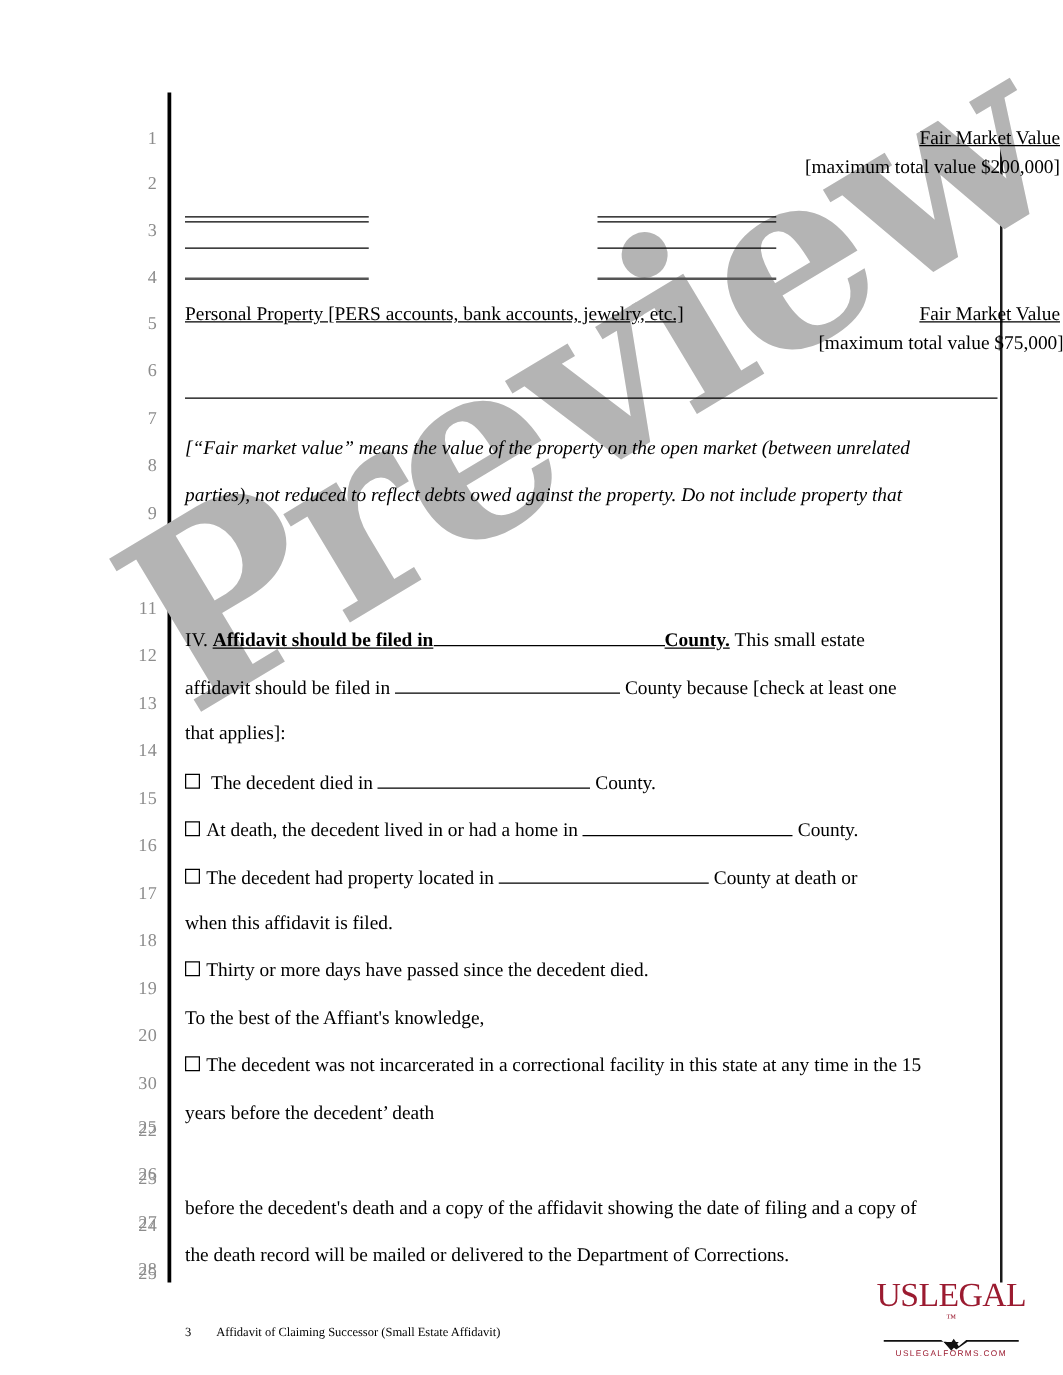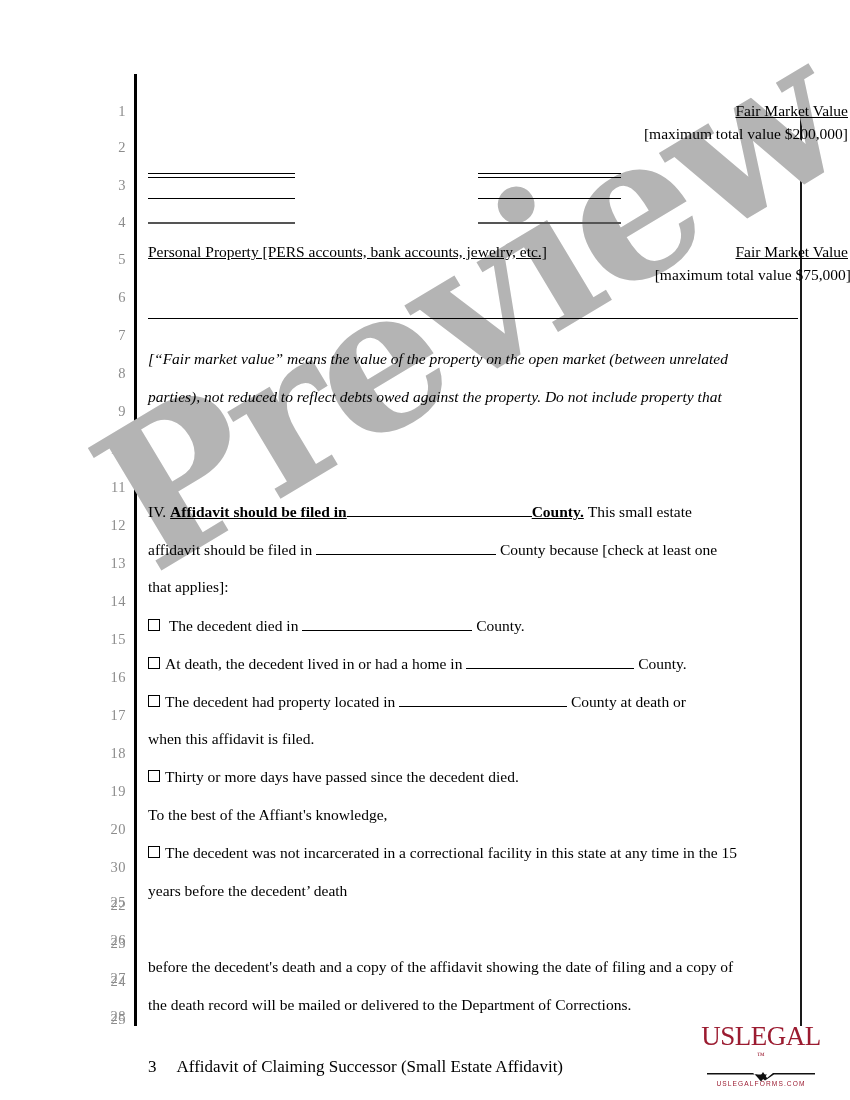--- a/index.html
+++ b/index.html
@@ -149,21 +149,21 @@
     position: relative;
     top: 0px;
     margin-right: 5px;
   }
 
   
   .footer {
     position: absolute;
     left: 148px;
     top: 1058px;
-    font-size: 17px;
+    font-size: 10px;
     line-height: 17px;
     white-space: nowrap;
   }
   .footer .pg { margin-right: 20px; }
 
   
   .logo {
     position: absolute;
     left: 700px;
     top: 1022px;

